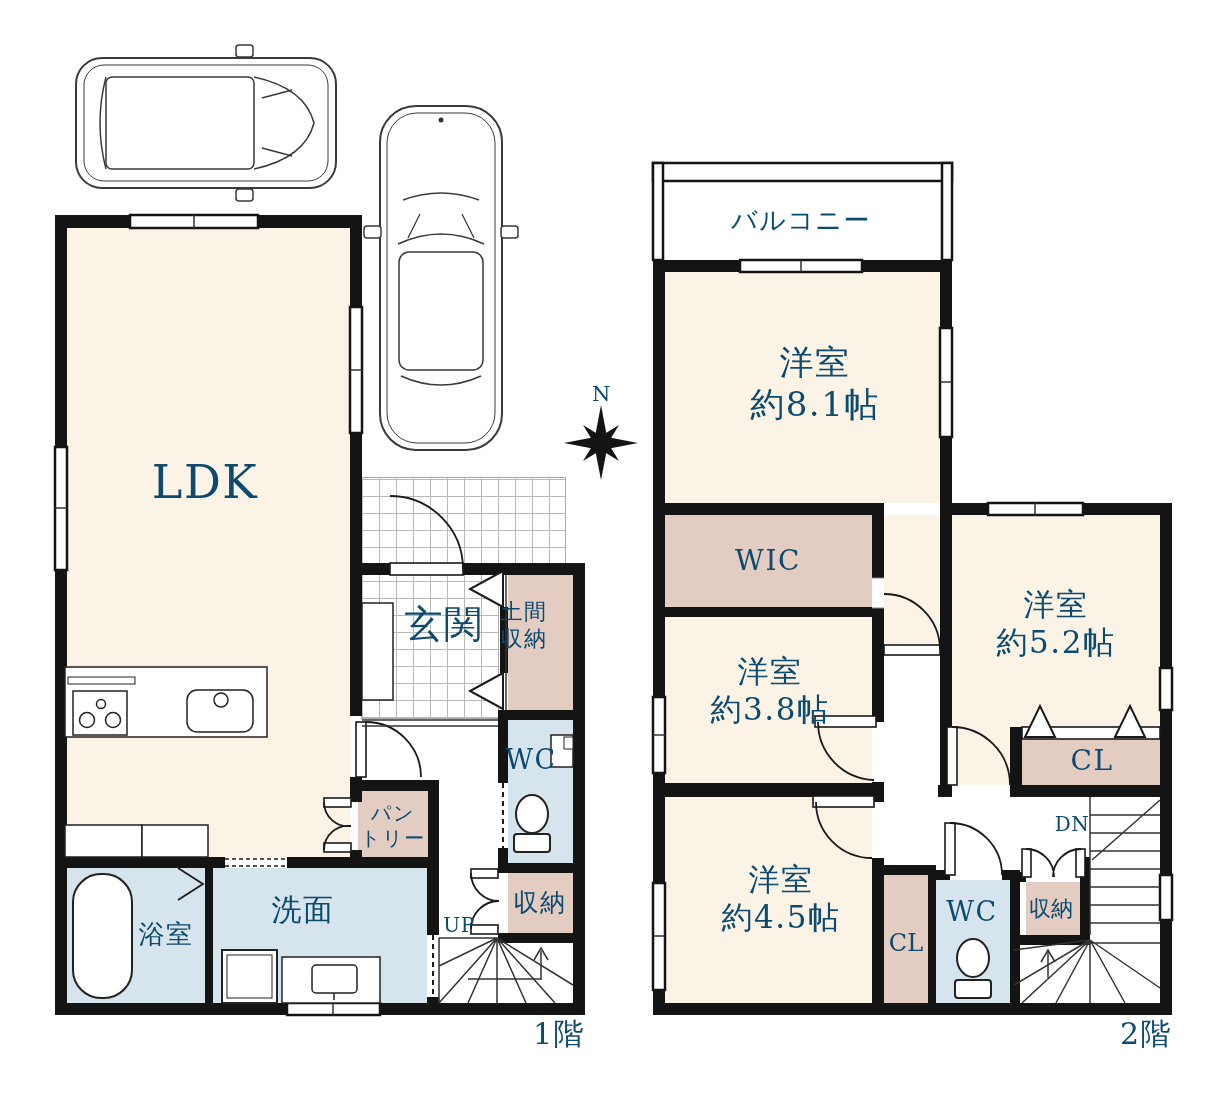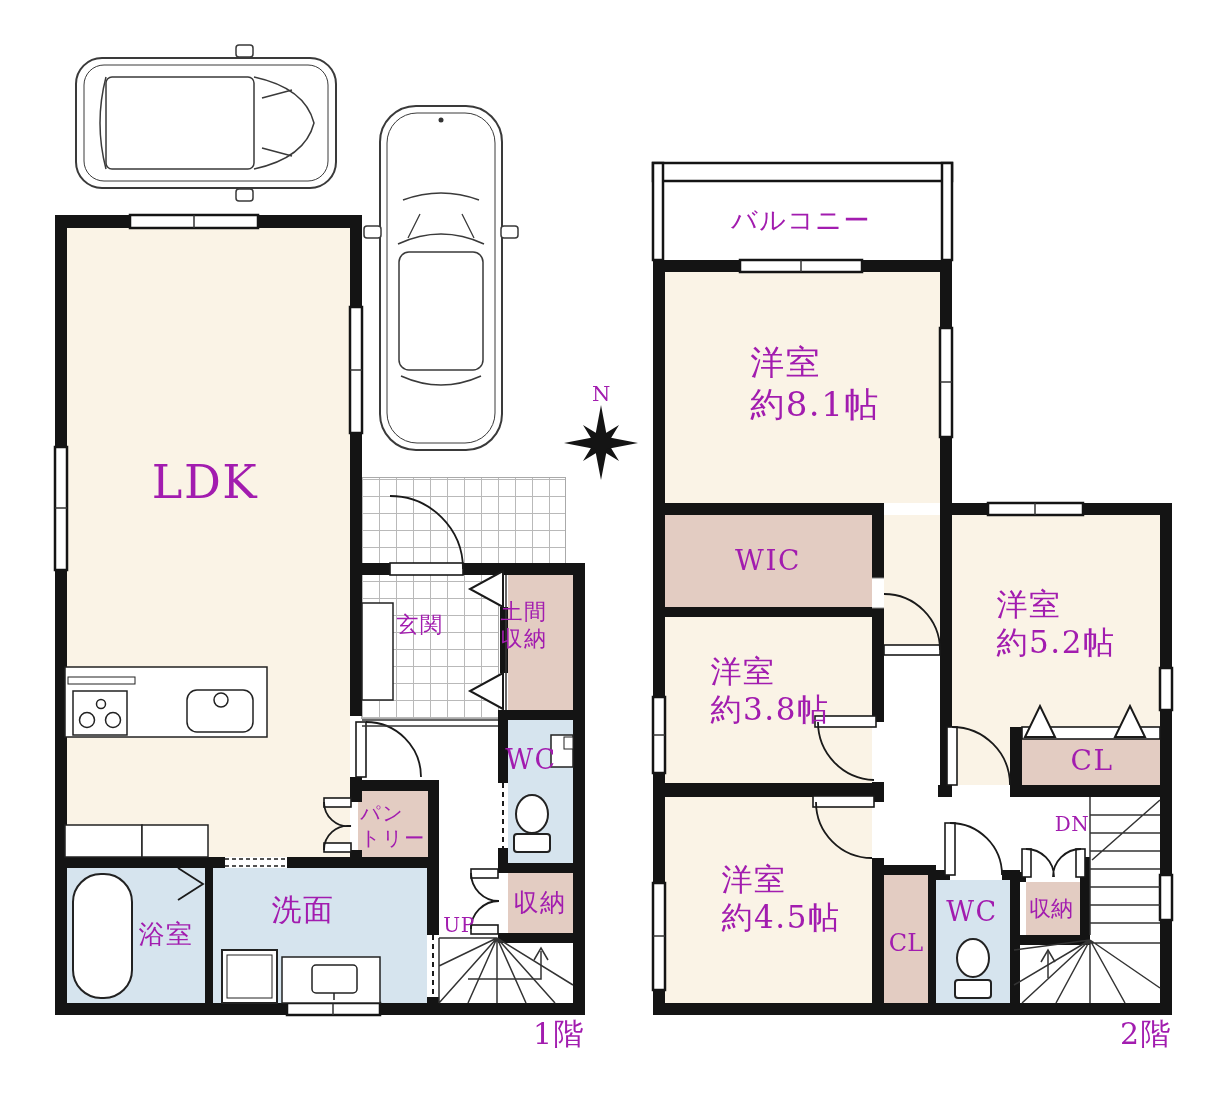--- a/index.html
+++ b/index.html
@@ -16,22 +16,22 @@
         background-image:repeating-linear-gradient(0deg,#b9b9b9 0 1px,transparent 1px 17px),
                          repeating-linear-gradient(90deg,#b9b9b9 0 1px,transparent 1px 17px);
         outline:1px solid #aaa;}
   svg{position:absolute;left:0;top:0;}
   .wall{fill:var(--wall);}
   .win{fill:#fff;stroke:var(--wall);stroke-width:2.5;}
   .leaf{fill:#fff;stroke:#1a1a1a;stroke-width:1.6;}
   .arc{fill:none;stroke:#1a1a1a;stroke-width:1.8;}
   .thin{fill:none;stroke:#333;stroke-width:1.5;}
   .fixt{fill:#fff;stroke:#222;}
-  .lbl{position:absolute;transform:translate(-50%,-50%);color:#a21caf;white-space:pre-line;
-       text-align:left;line-height:1.24;letter-spacing:1.5px;}
+  .lbl{position:absolute;transform:translate(-50%,-50%);color:#0c4a6e;white-space:pre-line;
+       text-align:center;line-height:1.24;letter-spacing:1.5px;}
 </style>
 </head>
 <body>
 
 <div id="canvas">
 
   <div class="fill cream" style="left:67px;top:228px;width:283px;height:629px"></div>
   <div class="fill blue" style="left:67px;top:868px;width:138px;height:135px"></div>
   <div class="fill blue" style="left:213px;top:868px;width:214px;height:135px"></div>
   <div class="fill tile" style="left:362px;top:478px;width:203px;height:87px"></div>
@@ -261,21 +261,21 @@
       <path class="thin" d="M1041 962 L1048 950 L1055 962"></path>
     </g>
 
     <g>
       <ellipse class="fixt" cx="973" cy="958" rx="16" ry="19" stroke-width="2"></ellipse>
       <rect class="fixt" x="955" y="980" width="36" height="18" rx="3" stroke-width="2"></rect>
     </g>
   </svg>
 
   <div class="lbl" style="left:205px;top:483px;font-size:46px">LDK</div>
-  <div class="lbl" style="left:420px;top:625px;font-size:22px">玄関</div>
+  <div class="lbl" style="left:444px;top:625px;font-size:38px">玄関</div>
   <div class="lbl" style="left:524px;top:625px;font-size:22px">土間
 収納</div>
   <div class="lbl" style="left:531px;top:760px;font-size:27px">WC</div>
   <div class="lbl" style="left:393px;top:826px;font-size:20px">パン
 トリー</div>
   <div class="lbl" style="left:540px;top:902px;font-size:25px">収納</div>
   <div class="lbl" style="left:459px;top:925px;font-size:20px;letter-spacing:0.5px">UP</div>
   <div class="lbl" style="left:166px;top:934px;font-size:26px">浴室</div>
   <div class="lbl" style="left:303px;top:910px;font-size:30px">洗面</div>
   <div class="lbl" style="left:559px;top:1034px;font-size:30px">1階</div>

